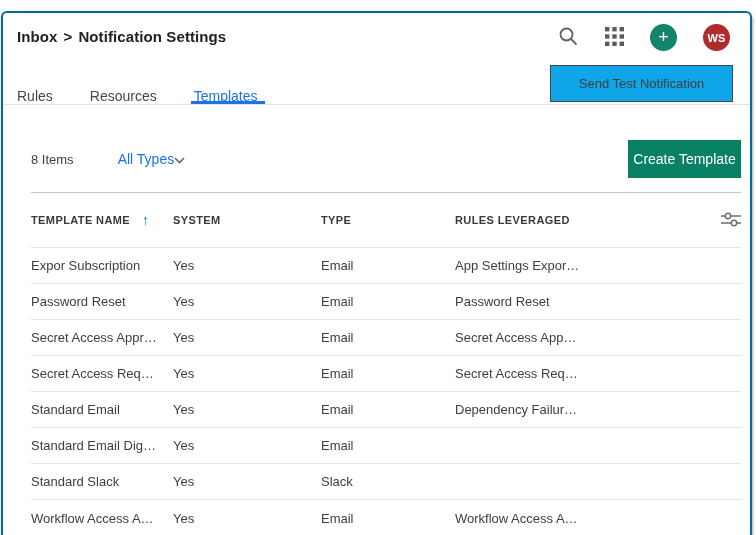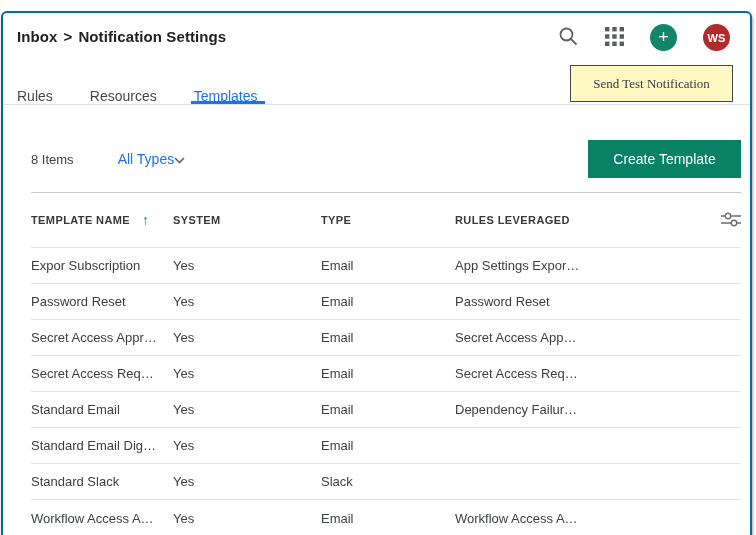--- a/index.html
+++ b/index.html
@@ -18,32 +18,32 @@
   .icon-btn { background: none; border: none; cursor: pointer; display: flex; align-items: center; justify-content: center; padding: 0; }
   .circle-btn { width: 27px; height: 27px; border-radius: 50%; color: #fff; display: flex; align-items: center; justify-content: center; border: none; cursor: pointer; }
   .plus-btn { background: #12856b; font-size: 18px; font-weight: 400; line-height: 1; padding-bottom: 2px; }
   .avatar { background: #b02c2c; font-size: 11px; font-weight: 700; letter-spacing: 0.2px; }
   
   .tabs { height: 38px; border-bottom: 1px solid #e2e2e2; display: flex; align-items: stretch; padding-left: 14px; position: relative; }
   .tab { position: relative; display: flex; align-items: flex-end; margin-right: 37px; font-size: 14px; color: #44474a; cursor: pointer; }
   .tab.active { color: #1a73e8; }
   .tab.active::after { content: ""; position: absolute; left: -3px; right: -7px; bottom: 0; height: 3px; background: #1a73e8; }
   .send-test {
-    position: absolute; top: 52px; right: 17px; width: 163px; height: 37px;
-    background: #fef9c3; border: 1px solid #474747; color: #3c4043; font-size: 13px;
-    font-family: Liberation Serif, serif; cursor: pointer; z-index: 3;
+    position: absolute; top: 52px; right: 17px; width: 183px; height: 37px;
+    background: #0ea5e9; border: 1px solid #474747; color: #3c4043; font-size: 13px;
+    font-family: Liberation Sans, sans-serif; cursor: pointer; z-index: 3;
   }
   
   .content { padding: 0 9px 0 28px; }
   .toolbar { margin-top: 35px; height: 38px; display: flex; align-items: center; margin-bottom: 14px; }
   .items-count { font-size: 13px; color: #3c4043; }
   .type-filter { display: flex; align-items: center; gap: 0; margin-left: 44px; background: none; border: none; cursor: pointer; font-family: "Liberation Sans", sans-serif; }
   .type-filter .label { font-size: 14px; color: #1a73e8; }
   .create-btn {
-    margin-left: auto; width: 153px; height: 38px; background: #088165; color: #fff;
+    margin-left: auto; width: 113px; height: 38px; background: #088165; color: #fff;
     border: none; font-size: 14px; font-family: "Liberation Sans", sans-serif; cursor: pointer;
   }
   
   .table { width: 100%; }
   .thead {
     display: grid; grid-template-columns: 142px 148px 134px 1fr 36px; align-items: center;
     height: 56px; border-top: 1px solid #c9c9c9; border-bottom: 1px solid #e4e4e4;
   }
   .th { font-size: 11px; font-weight: 700; color: #37393b; letter-spacing: 0.4px; display: flex; align-items: center; cursor: pointer; }
   .sort-arrow { color: #1a73e8; font-size: 14px; font-weight: 400; margin-left: 12px; }

